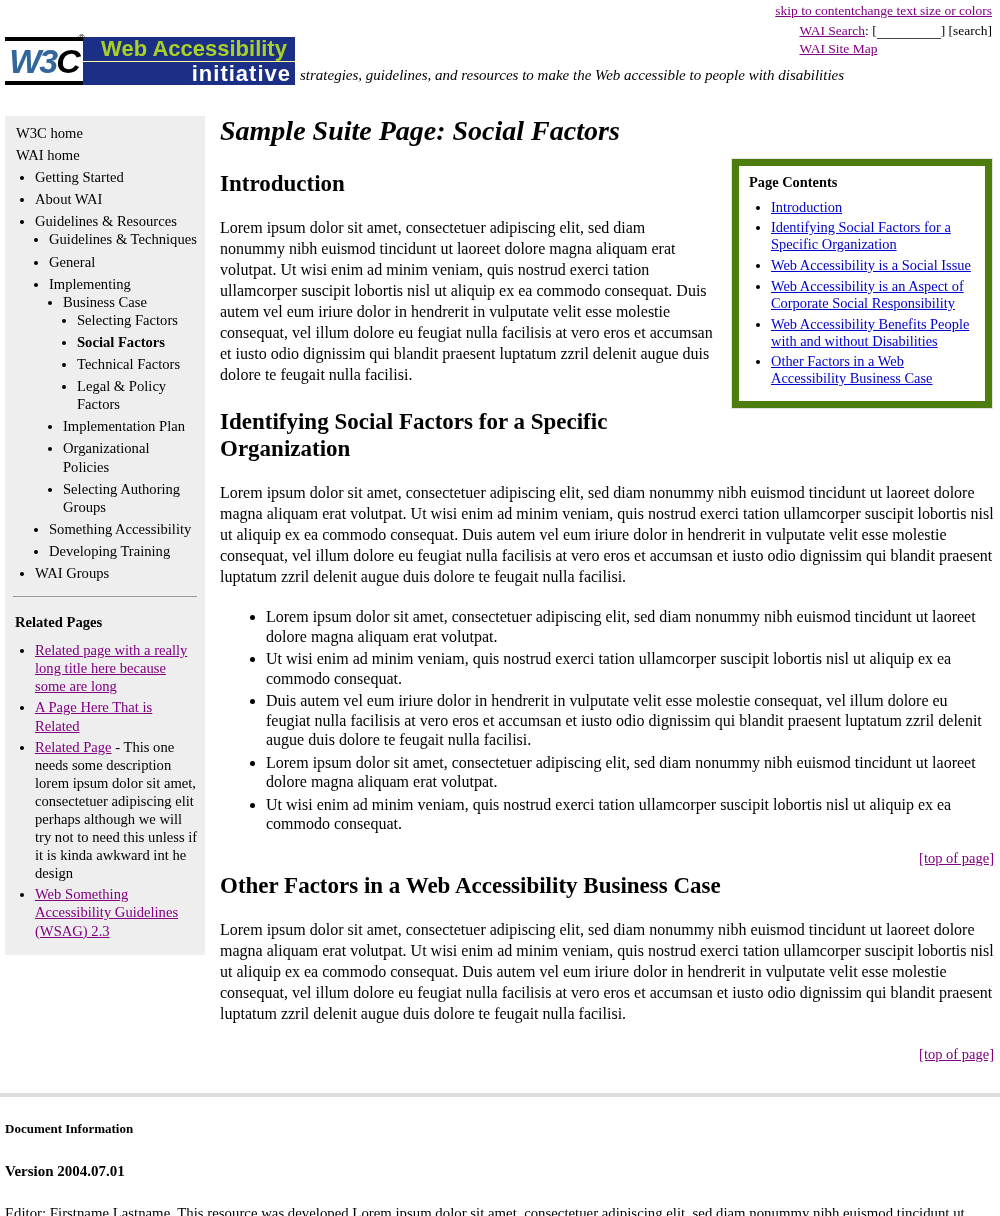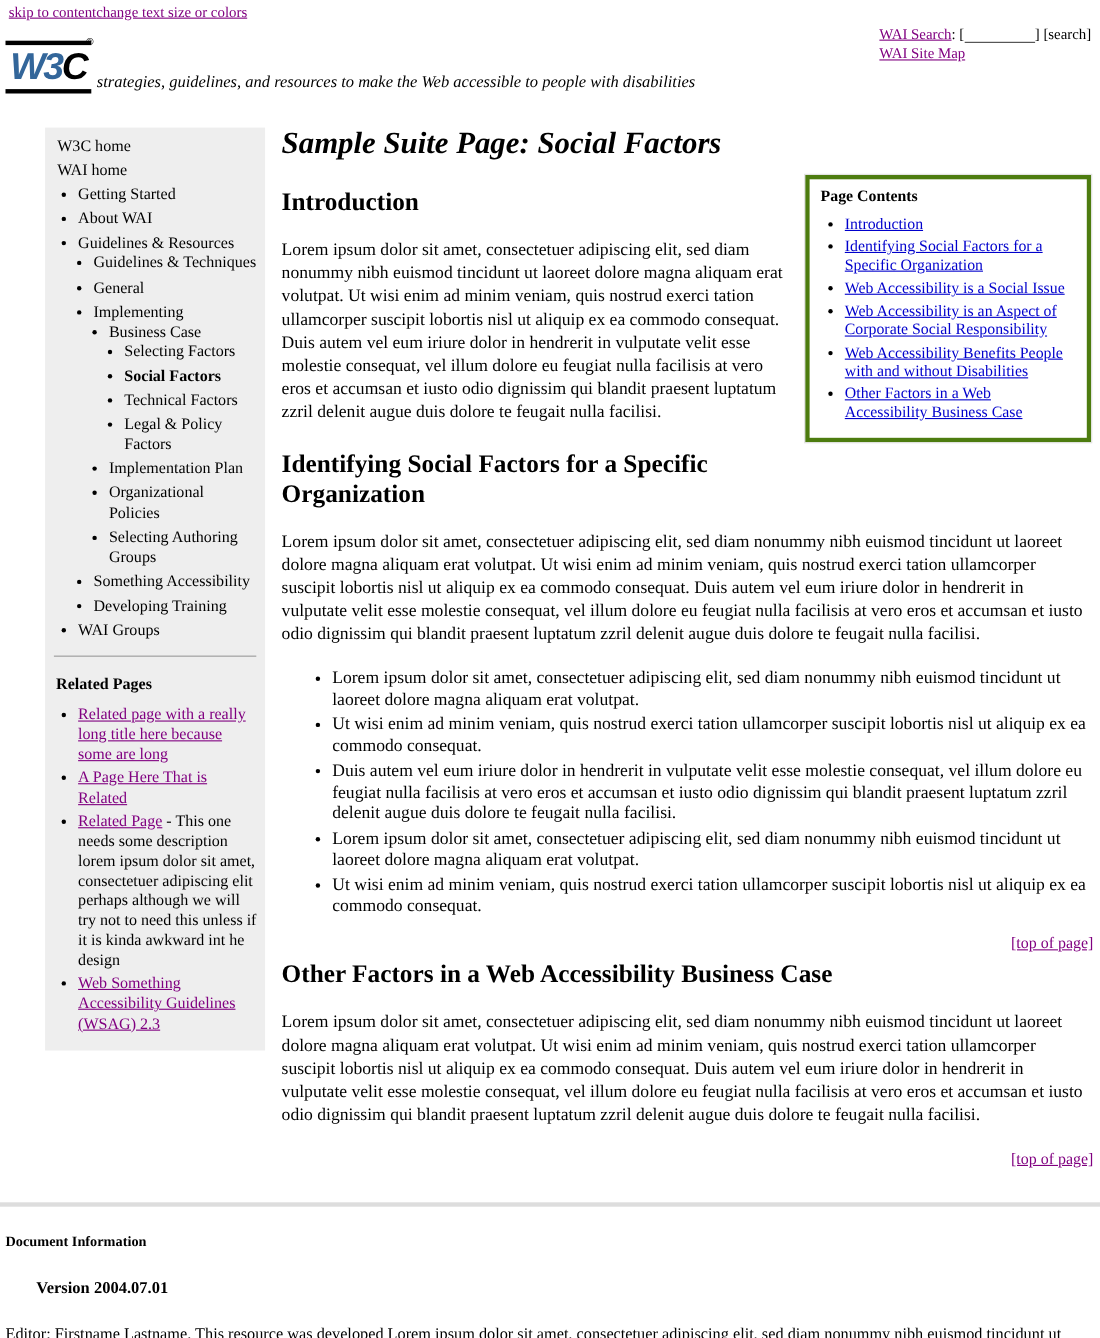--- a/index.html
+++ b/index.html
@@ -9,21 +9,21 @@
     font-family: "Liberation Serif", "DejaVu Serif", serif;
     color: #000;
     font-size: 16px;
   }
   a { text-decoration: underline; cursor: pointer; }
   .plink { color: #800080; }
   .blink { color: #0000cc; }
 
   
   .topbar {
-    display: flex; justify-content: flex-start;
+    display: flex; justify-content: flex-end;
     padding: 3px 8px 1px 8px; font-size: 13.5px;
   }
 
   
   .header { position: relative; padding: 0 8px; height: 82px; }
   .search-block {
     position: absolute; top: 2px; right: 8px;
     font-size: 13.5px; line-height: 18px; text-align: left;
   }
   .search-input {
@@ -51,21 +51,21 @@
     width: 212px; height: 48px; background: #1b2f86;
     font-family: "Liberation Sans", sans-serif; font-weight: bold;
     display: flex; flex-direction: column; justify-content: flex-end;
   }
   .wai-line1 { color: #a9d027; font-size: 22px; line-height: 22px; text-align: center; padding-left: 10px; }
   .wai-rule { border-top: 1px solid #ffff9e; margin-top: 1px; }
   .wai-line2 { color: #fff; font-size: 22px; line-height: 23px; text-align: right; padding-right: 4px; letter-spacing: 1px; }
   .tagline { font-style: italic; font-size: 15px; margin-left: 5px; padding-bottom: 1px; white-space: nowrap; }
 
   
-  .content { position: relative; margin-left: 36px; }
+  .content { position: relative; }
   .sidebar {
     position: absolute; left: 5px; top: 0; width: 200px;
     background: #eeeeee; padding: 8px 6px 12px 6px;
     font-size: 14.6px; line-height: 1.24;
   }
   .sidebar a { color: #000; text-decoration: none; }
   .home-links div { padding-left: 5px; margin-bottom: 4px; }
   .sidebar ul { margin: 0; padding-left: 24px; list-style-type: disc; }
   .sidebar ul ul { padding-left: 14px; list-style-type: disc; }
   .sidebar li { margin: 0 0 4px 0; }
@@ -75,39 +75,39 @@
   .related a { color: #800080; text-decoration: underline; }
   .related li { margin-bottom: 3px; }
 
   .main { margin-left: 220px; margin-right: 6px; }
   h1 { font-size: 28px; margin: 14px 0 6px 0; line-height: 1.1; font-style: italic; }
   h2 { font-size: 23px; margin: 24px 0 0 0; line-height: 1.15; }
   .main p { line-height: 21px; margin: 20px 0 0 0; }
 
   .page-contents {
     float: right; width: 260px; background: #fff;
-    border: 4px solid #4d7c0f; outline: 1px solid #e2e2e2;
+    border: 7px solid #4d7c0f; outline: 1px solid #e2e2e2;
     margin: 6px 2px 10px 18px; padding: 8px 10px 10px 10px;
     font-size: 14.4px; line-height: 1.17;
   }
   .pc-heading { font-weight: bold; margin-bottom: 8px; }
   .page-contents ul { margin: 0; padding-left: 22px; }
   .page-contents li { margin-bottom: 4px; }
 
   .main ul.bullets { margin: 20px 0 0 24px; padding-left: 22px; }
   .main ul.bullets li { line-height: 19.5px; margin-bottom: 3px; }
 
   .topof { text-align: right; margin-top: 16px; font-size: 14.5px; }
   .clear { clear: both; }
 
   
   .footer-divider { height: 4px; background: #ddd; margin-top: 30px; }
   .footer { padding: 0 8px 14px 5px; }
   .doc-info { font-weight: bold; font-size: 13px; margin-top: 24px; }
-  .version { font-weight: bold; font-size: 15px; margin-top: 26px; margin-left: 28px; }
+  .version { font-weight: bold; font-size: 15px; margin-top: 26px; }
   .editor { font-size: 14.8px; margin-top: 24px; line-height: 1.25; }
 </style>
 </head>
 <body>
 
 <div class="topbar">
   <a class="plink">skip to content</a>
   <a class="plink">change text size or colors</a>
 </div>
 
@@ -119,20 +119,25 @@
     </div>
     <div>
       <a class="plink">WAI Site Map</a>
     </div>
   </div>
   <div class="logo-row">
     <div class="w3c-logo">
       <span class="w3">W3</span>
         <span class="c">C</span>
       <span class="reg">®</span>
+    </div>
+    <div class="wai-banner">
+      <div class="wai-line1">Web Accessibility</div>
+      <div class="wai-rule"></div>
+      <div class="wai-line2">initiative</div>
     </div>
     <span class="tagline">strategies, guidelines, and resources to make the Web accessible to people with disabilities</span>
   </div>
 </div>
 
 <div class="content">
 
   <div class="sidebar">
     <div class="home-links">
       <div><a>W3C home</a></div>

